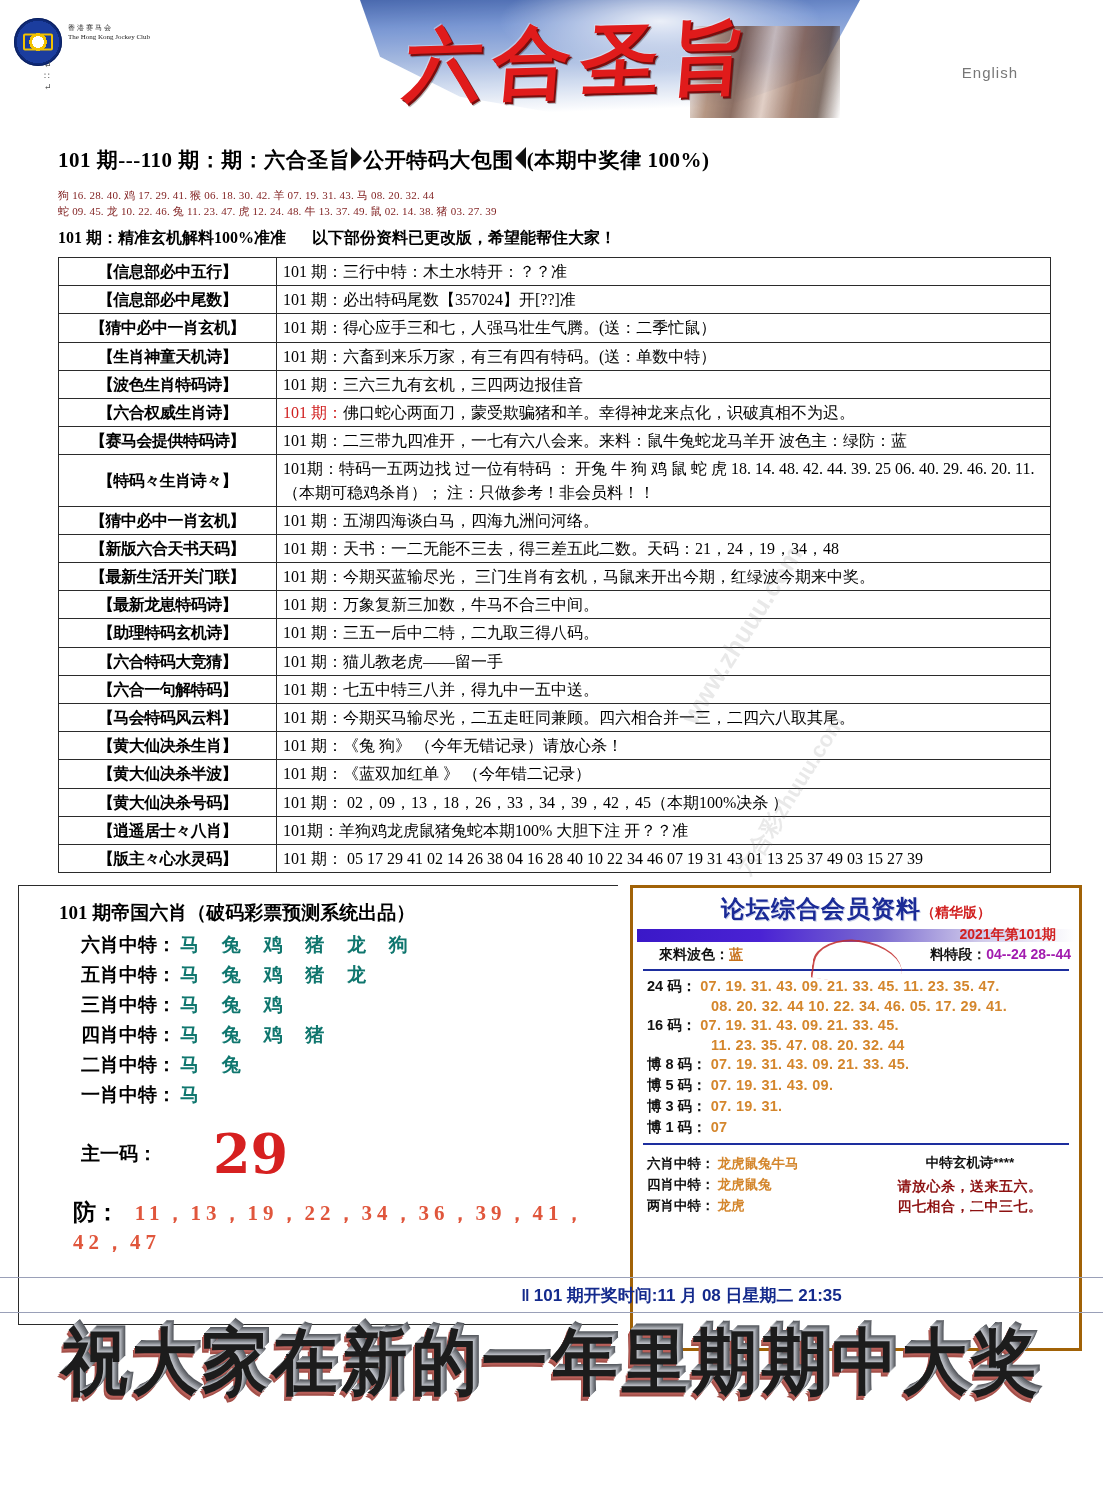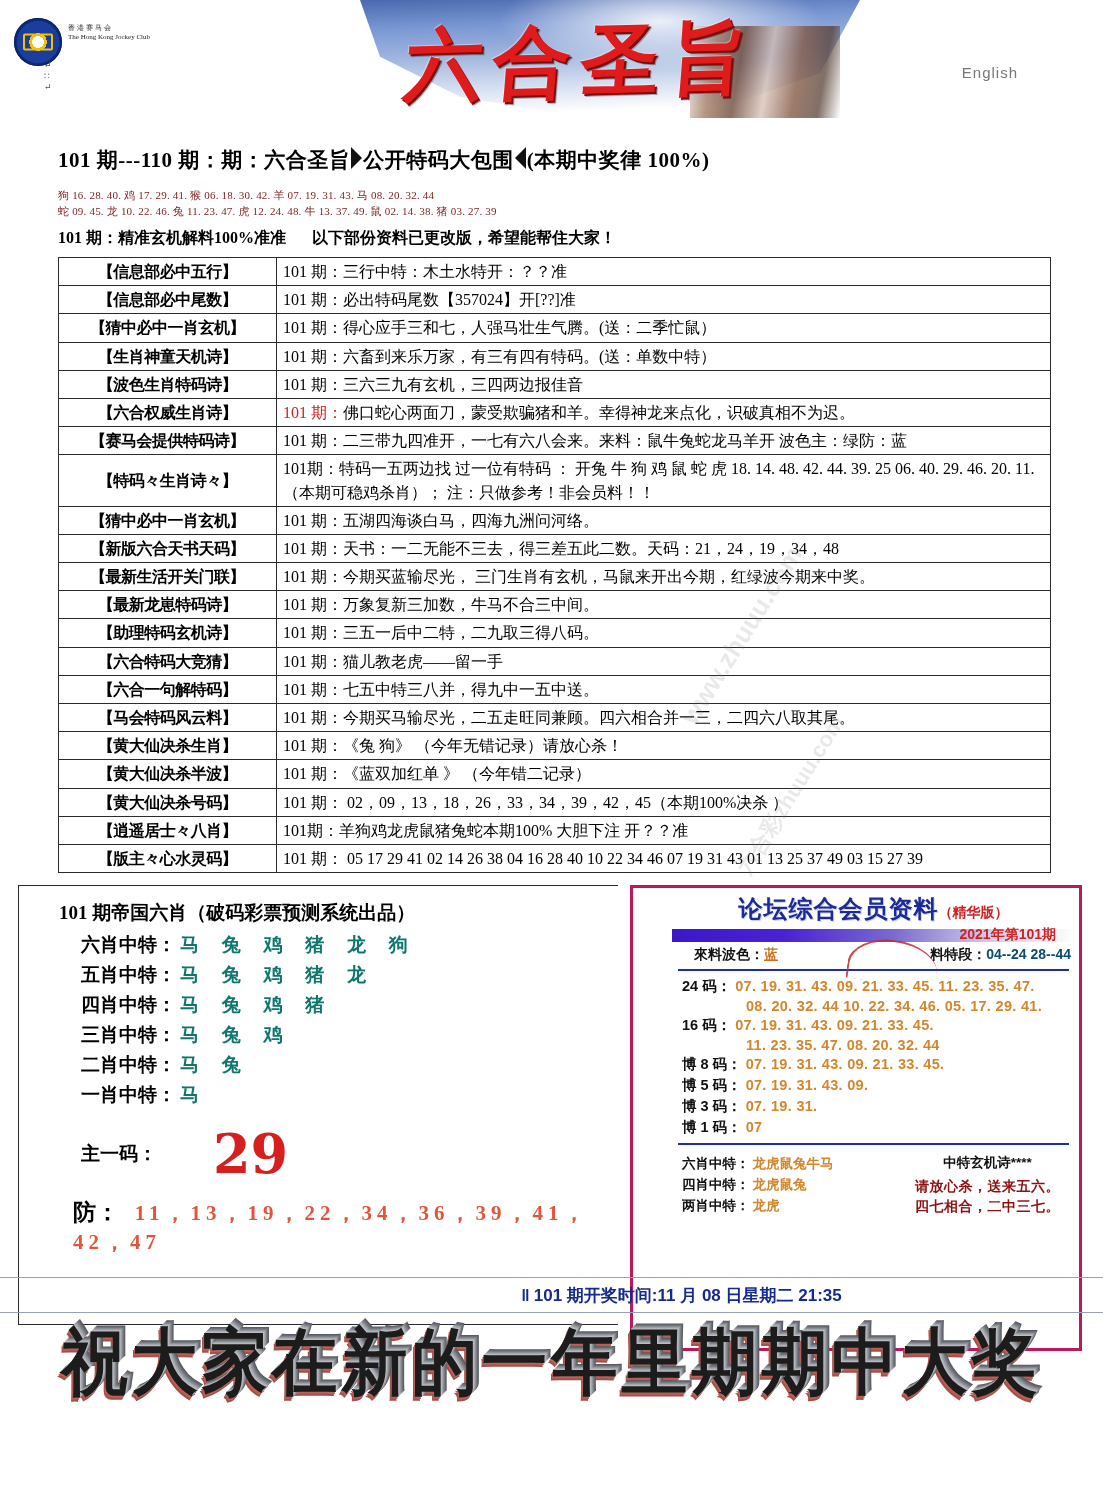--- a/index.html
+++ b/index.html
@@ -149,24 +149,23 @@
   .zhu-v { font-size:54px; font-weight:bold; color:#d62020; margin-left:56px; line-height:.9;
            font-family:"DejaVu Serif", serif; }
   .fang-wrap { margin:18px 0 0 14px; font-size:23px; }
   .fang-k { font-weight:bold; color:#000; }
   .fang-v { color:#e0563c; font-weight:bold; letter-spacing:5px; margin-left:10px; font-size:21px; }
 
   
   .panel {
     position:absolute; left:630px; top:2px;
     width:452px; height:466px;
-    border:3px solid #be185d;
+    border:3px solid #a16207;
     background:#fff;
     overflow:hidden;
-    padding-left:35px;
   }
   .panel-head {
     text-align:center;
     padding:5px 0 0 0;
     position:relative;
   }
   .panel-head .t1 {
     font-size:24px; font-weight:bold; color:#1a2a96;
     letter-spacing:1px;
     text-shadow:1px 1px 0 #c9cfe8;
@@ -183,21 +182,21 @@
     font-family:"Liberation Sans", sans-serif;
   }
   .panel-row2 {
     position:relative;
     display:flex; align-items:center; justify-content:space-between;
     padding:4px 8px 0 26px;
     font-size:14px; font-weight:bold; color:#111;
     font-family:"Liberation Sans", sans-serif;
   }
   .panel-row2 .blue-u { color:#c8741e; text-decoration:underline; }
-  .panel-row2 .seg { color:#0c4a6e; }
+  .panel-row2 .seg { color:#a21caf; }
   .red-curve {
     position:absolute; left:180px; top:-2px;
     width:90px; height:44px;
     border:2px solid #c12a2a;
     border-top-left-radius:48px 30px;
     border-top-right-radius:48px 30px;
     border-bottom:none; border-right:none;
     transform:rotate(8deg);
     opacity:.85;
     pointer-events:none;
@@ -391,22 +390,22 @@
     </tbody>
 </table>
 
 <div class="bottom">
 
   <div class="bottom-left">
     <div class="bl-title">101 期帝国六肖（破码彩票预测系统出品）</div>
     <div>
         <div class="bl-row"><span class="k">六肖中特：</span><span class="v">马 兔 鸡 猪 龙 狗</span></div>
         <div class="bl-row"><span class="k">五肖中特：</span><span class="v">马 兔 鸡 猪 龙</span></div>
+        <div class="bl-row"><span class="k">三肖中特：</span><span class="v">马 兔 鸡</span></div>
         <div class="bl-row"><span class="k">四肖中特：</span><span class="v">马 兔 鸡 猪</span></div>
-        <div class="bl-row"><span class="k">三肖中特：</span><span class="v">马 兔 鸡</span></div>
         <div class="bl-row"><span class="k">二肖中特：</span><span class="v">马 兔</span></div>
         <div class="bl-row"><span class="k">一肖中特：</span><span class="v">马</span></div>
       </div>
 
     <div class="zhu-wrap">
       <span class="zhu-k">主一码：</span>
       <span class="zhu-v">29</span>
     </div>
 
     <div class="fang-wrap">

